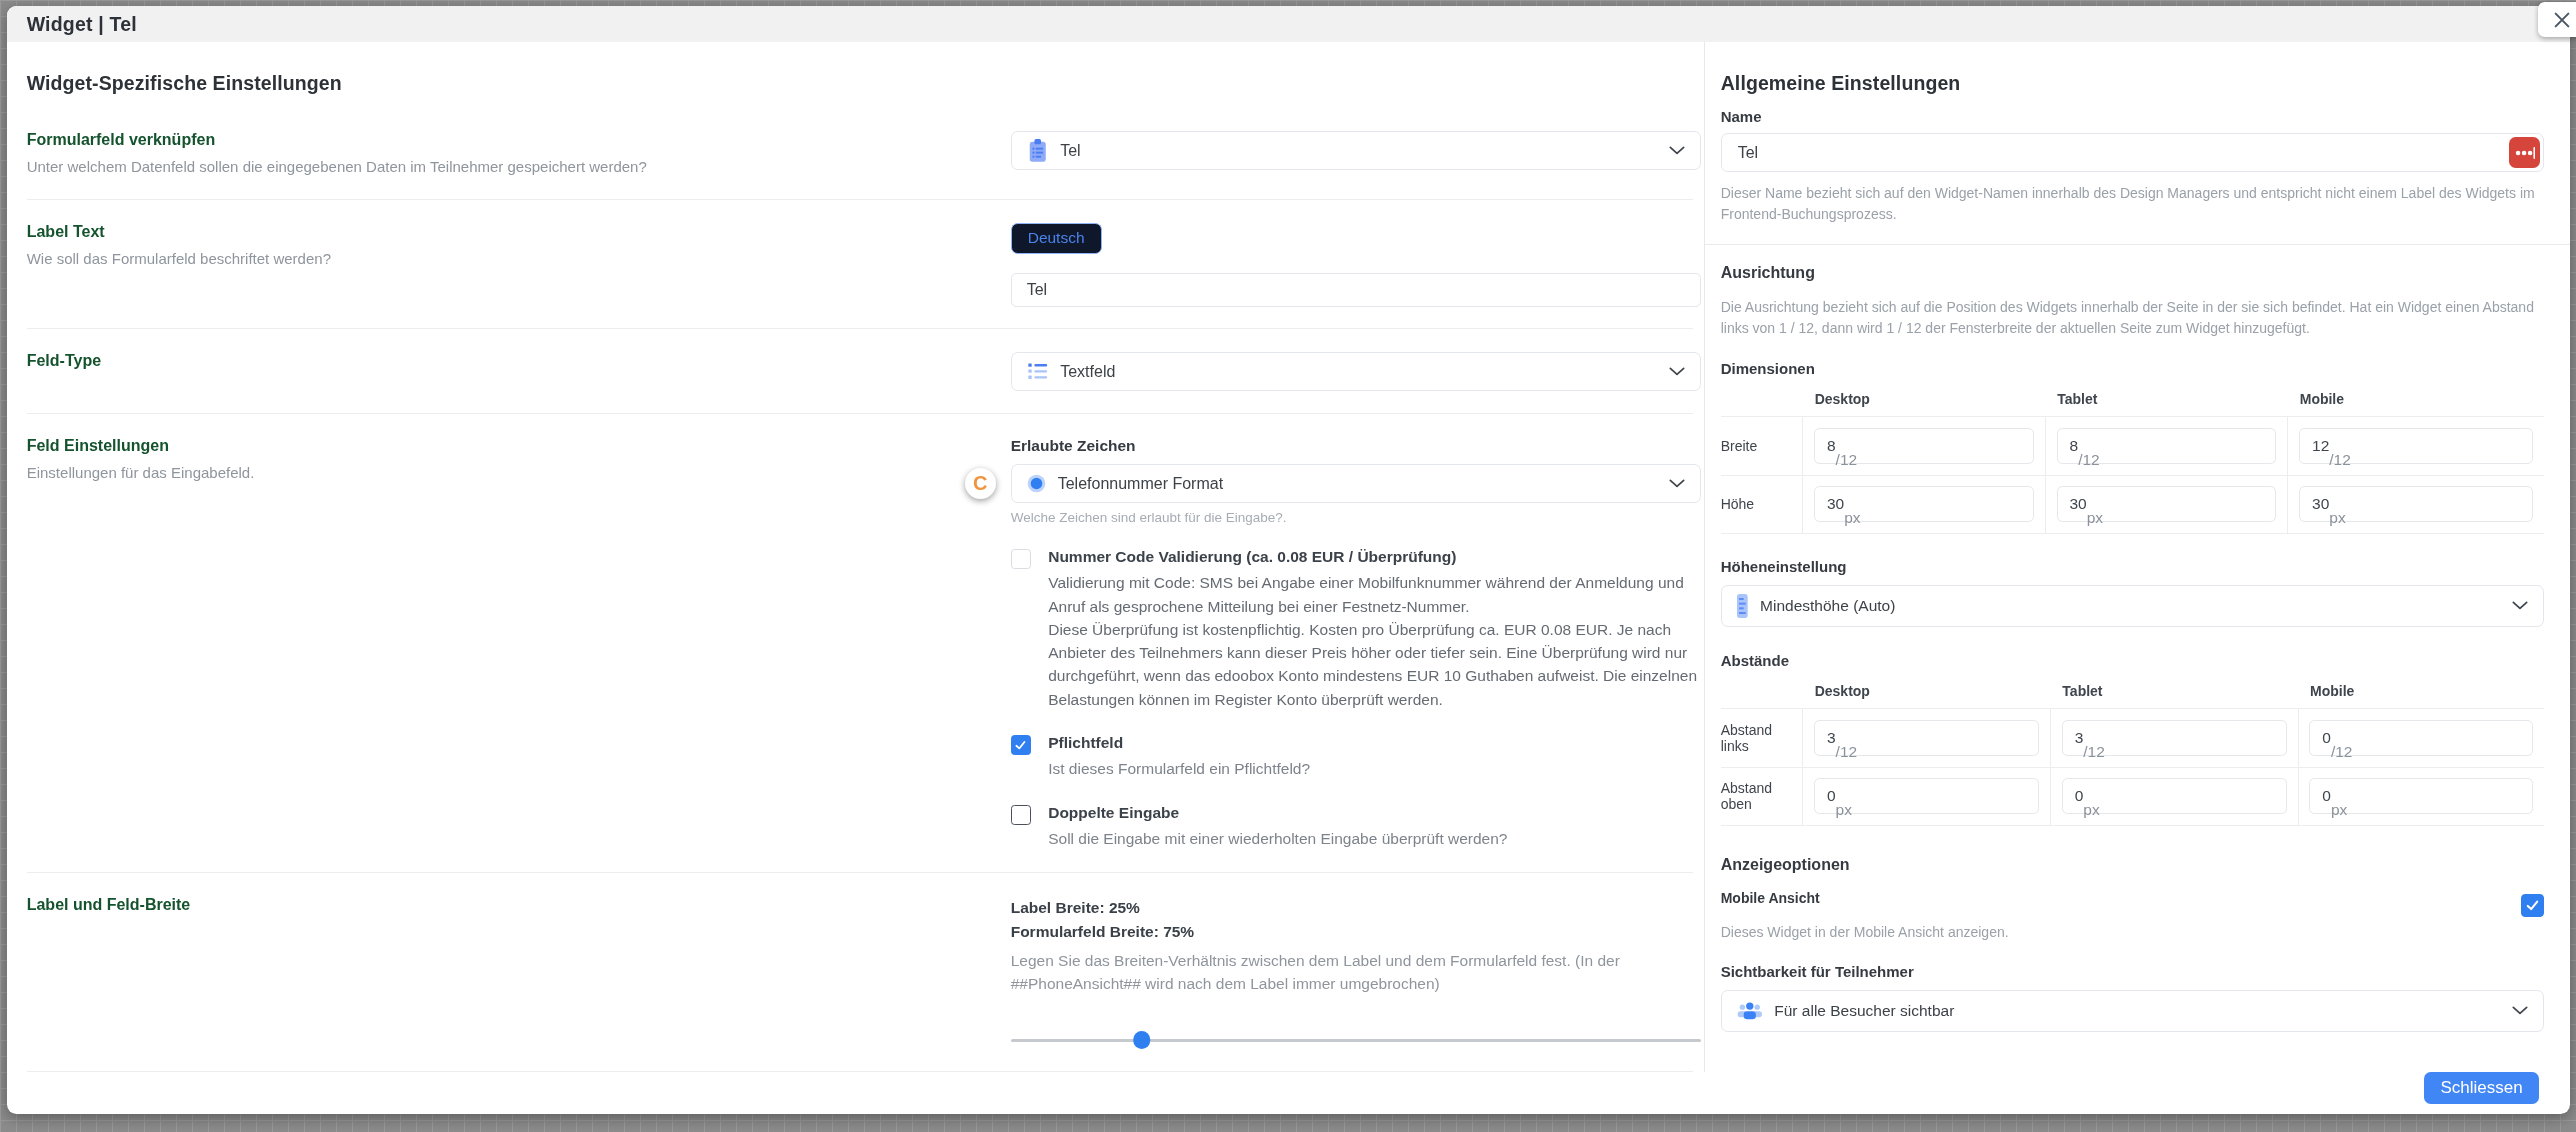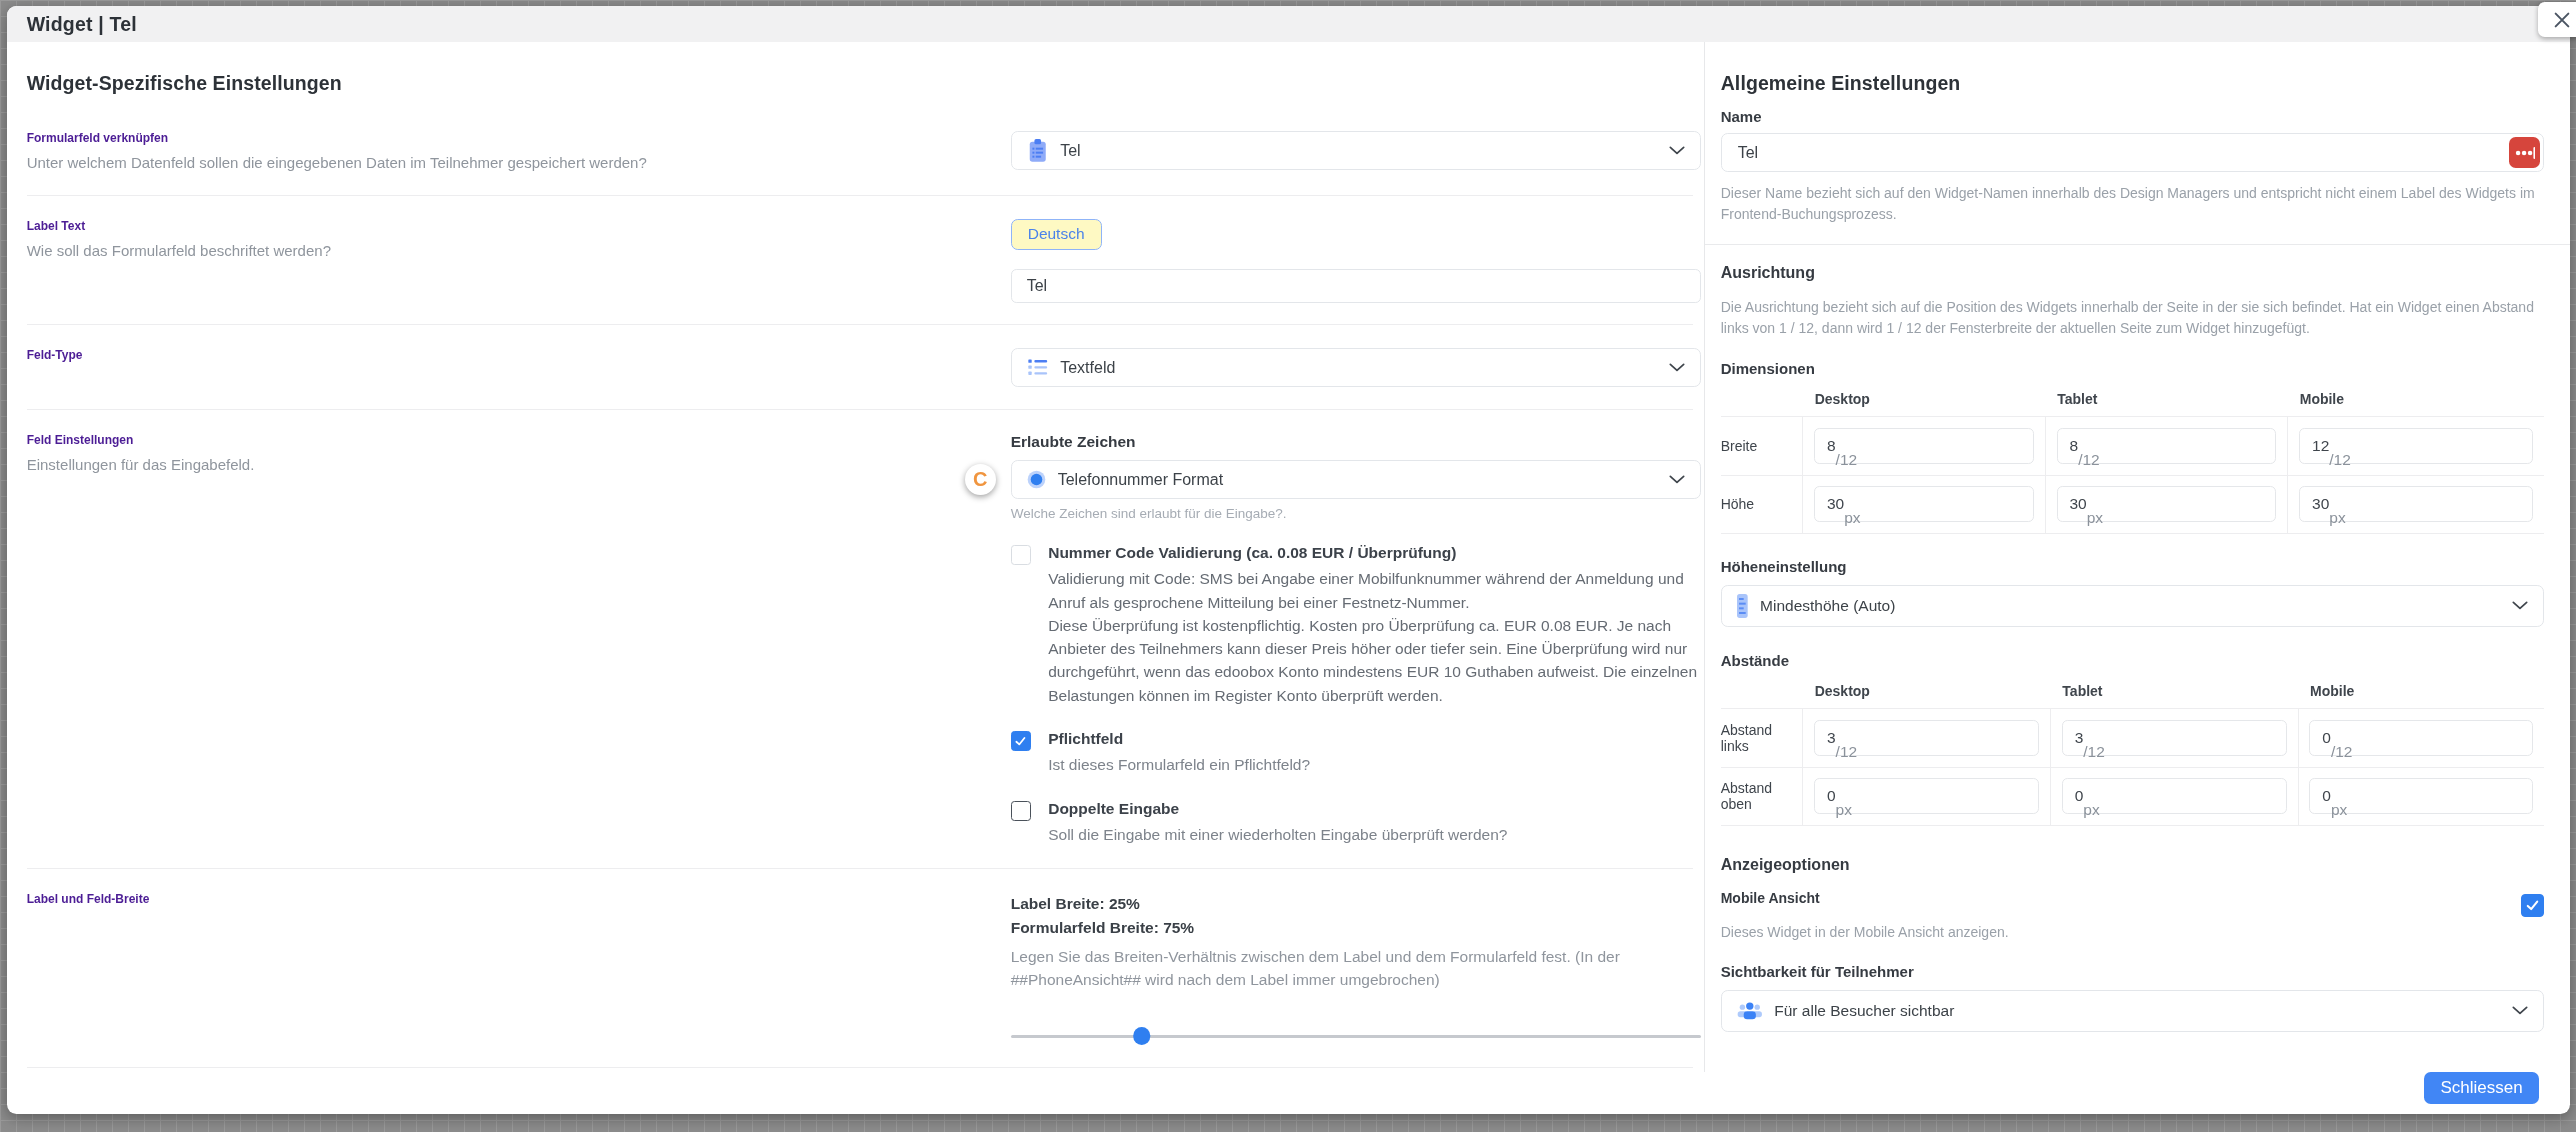--- a/index.html
+++ b/index.html
@@ -28,35 +28,35 @@
   .pane-left {
     width:1698px; flex:0 0 auto; border-right:0.7px solid #e7e8ea;
     padding:17.5px 10.8px 0 20px; overflow:hidden;
   }
   .pane-right { flex:1 1 auto; padding:17.5px 25.6px 0 16px; overflow:hidden; }
   h2.section { font-size:19.5px; font-weight:700; color:#2d3238; margin:12px 0 13.5px; letter-spacing:0.1px; }
 
   
   .row { display:flex; padding:23px 0 21.5px; border-bottom:0.7px solid #ededef; }
   .rowlabel { width:984px; flex:0 0 auto; padding-right:40px; }
-  .rowlabel .lbl { font-size:12px; font-weight:600; color:#4c1d95; }
+  .rowlabel .lbl { font-size:16px; font-weight:600; color:#14532d; }
   .rowlabel .sub { font-size:15px; color:#8f959d; margin-top:6.7px; line-height:1.45; }
   .rowctrl { width:690px; flex:0 0 auto; position:relative; }
 
   .select {
     height:39px; border:0.7px solid #e3e6ea; border-radius:6.7px; background:#fff;
     display:flex; align-items:center; padding:0 15px; cursor:pointer;
   }
   .select .icon { display:flex; align-items:center; margin-right:12px; }
   .select .selval { font-size:16px; color:#3c4248; flex:1 1 auto; }
   .select .chev { display:flex; align-items:center; }
 
   .chip {
     display:inline-flex; align-items:center; height:31px; padding:0 16px;
-    border:1px solid #8fb4f8; background:#fef9c3; color:#4b83ea;
+    border:1px solid #8fb4f8; background:#0f172a; color:#4b83ea;
     font-size:15.5px; border-radius:6.7px; cursor:pointer;
   }
   .textinput {
     width:100%; height:34px; border:0.7px solid #e3e6ea; border-radius:5.4px;
     font-family:inherit; font-size:16px; color:#3c4248; padding:0 15px; outline:none;
   }
   .mt28 { margin-top:19px; }
 
   .ctrl-label { font-size:15.5px; font-weight:600; color:#363b42; margin-bottom:9.4px; }
   .help { font-size:13.5px; color:#a6acb4; margin-top:6.7px; }

